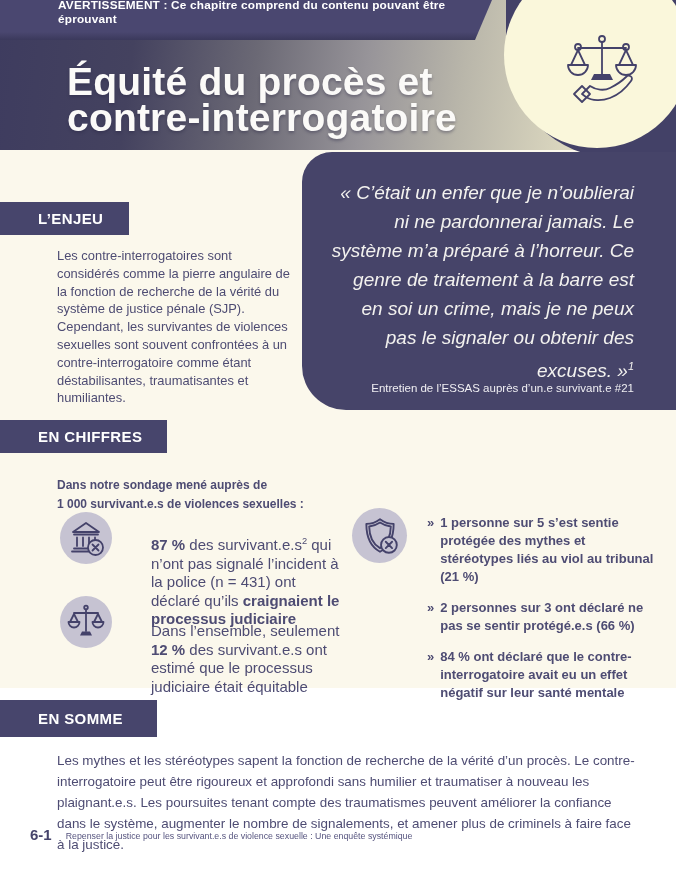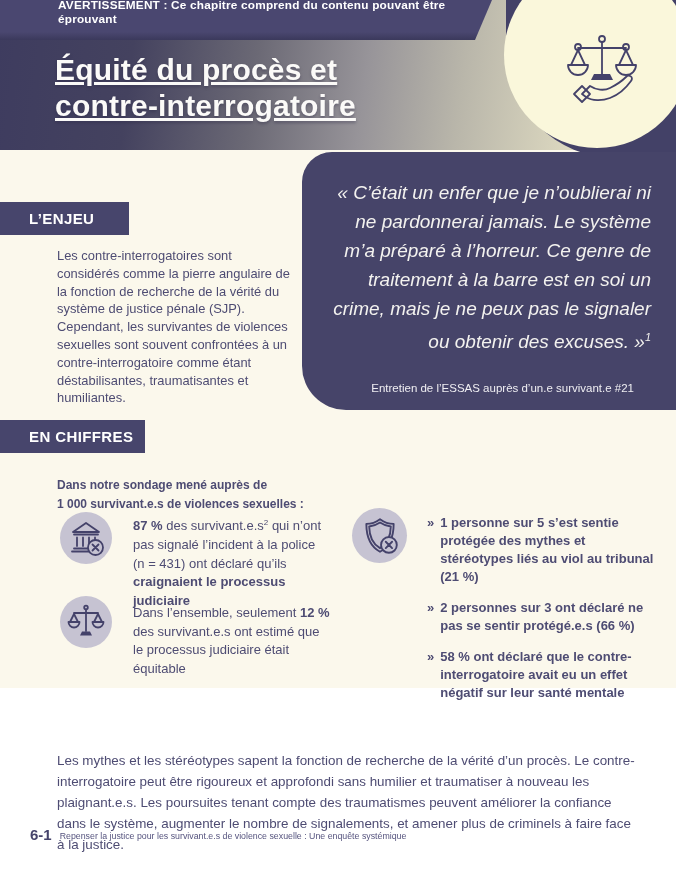--- a/index.html
+++ b/index.html
@@ -19,67 +19,67 @@
                background:#FAF7DB;}
   .icon-circle svg{position:absolute;left:60px;top:70px;}
 
   
   .warning{position:absolute;left:0;top:0;width:492px;height:40px;
            background:linear-gradient(180deg,#4A4770 0%,#4A4770 80%,#3B395C 100%);
            clip-path:polygon(0 0,100% 0,calc(100% - 17px) 100%,0 100%);
            color:#fff;font-weight:700;font-size:11.8px;letter-spacing:.2px;
            display:flex;align-items:center;padding:0 0 16px 58px;}
 
-  .title{position:absolute;left:55px;top:52px;margin:0;color:#FBFAF8;font-weight:700;
-         font-size:30px;line-height:36px;white-space:pre-line;letter-spacing:.2px;
-         text-shadow:0 2px 3px rgba(40,38,66,.38);text-decoration:underline;}
+  .title{position:absolute;left:55px;top:52px;margin:12px;color:#FBFAF8;font-weight:700;
+         font-size:39px;line-height:36px;white-space:pre-line;letter-spacing:.2px;
+         text-shadow:0 2px 3px rgba(40,38,66,.38);}
 
   
   .quote-box{position:absolute;left:302px;top:152px;width:374px;height:258px;background:#464469;
-             border-radius:30px 0 0 44px;padding:26px 25px 0 28px;text-align:right;}
+             border-radius:30px 0 0 44px;padding:26px 42px 0 28px;text-align:right;}
   .quote{margin:0;color:#F3F2EF;font-style:italic;font-size:19px;line-height:29px;font-weight:400;}
   .quote sup{font-size:11px;}
   .quote-attr{position:absolute;right:42px;bottom:16px;margin:0;color:#EFEEF2;font-size:11.5px;text-align:center;}
 
   
   .badge{position:absolute;left:0;background:#47456C;color:#fff;font-weight:700;font-size:15px;
-         letter-spacing:.4px;display:flex;align-items:center;padding-left:29px;}
+         letter-spacing:.4px;display:flex;align-items:center;padding-left:38px;}
   .b-enjeu{top:202px;width:129px;height:33px;}
-  .b-chiffres{top:420px;width:145px;height:33px;}
+  .b-chiffres{top:420px;width:167px;height:33px;}
   .b-somme{top:700px;width:157px;height:37px;}
 
   .enjeu-body{position:absolute;left:57px;top:247px;width:237px;margin:0;
               color:#4E4C73;font-size:12.9px;line-height:17.8px;}
 
   .intro{position:absolute;margin:0;color:#4E4C73;font-weight:700;font-size:12px;line-height:18.5px;
          white-space:pre-line;}
   .intro-left{left:57px;top:476px;width:270px;}
   .intro-right{left:427px;top:476px;width:245px;}
 
   .stat-circle{position:absolute;border-radius:50%;background:#C6C3D2;display:flex;
                align-items:center;justify-content:center;}
   .c1{left:60px;top:512px;width:52px;height:52px;}
   .c2{left:60px;top:596px;width:52px;height:52px;}
   .c3{left:352px;top:508px;width:55px;height:55px;}
 
-  .stat{position:absolute;margin:0;color:#4E4C73;font-size:13px;line-height:18.6px;}
+  .stat{position:absolute;margin:18px;color:#4E4C73;font-size:15px;line-height:18.6px;}
   .s1{left:133px;top:514px;width:192px;}
   .s2{left:133px;top:604px;width:198px;}
   .stat b,.bullet b{font-weight:700;}
   sup{font-size:62%;}
 
   .bullets{position:absolute;left:427px;top:514px;width:234px;}
   .bullet{display:flex;gap:6px;margin-bottom:13px;color:#4E4C73;font-size:13px;
           line-height:18px;font-weight:700;}
   .bullet .marker{flex:0 0 auto;}
 
   .somme-body{position:absolute;left:57px;top:750px;width:583px;margin:0;color:#4E4C73;
               font-size:13.4px;line-height:21px;}
 
-  .footer{position:absolute;left:30px;top:826px;display:flex;align-items:center;gap:8px;text-align:right;}
+  .footer{position:absolute;left:30px;top:826px;display:flex;align-items:center;gap:14px;text-align:right;}
   .page-number{color:#45436B;font-weight:700;font-size:15px;}
   .footer-text{color:#55537E;font-size:8.8px;margin-top:2px;}
 
   .ic{stroke:#44426A;fill:none;stroke-width:1.8;stroke-linecap:round;stroke-linejoin:round;}
   .ic-fill{fill:#44426A;stroke:none;}
   .ic-badge{fill:#C6C3D2;stroke:#44426A;stroke-width:1.8;}
 </style>
 </head>
 <body>
 
@@ -178,24 +178,27 @@
     <div class="bullet">
       <span class="marker">»</span>
       <span>1 personne sur 5 s’est sentie protégée des mythes et stéréotypes liés au viol au tribunal (21 %)</span>
     </div>
     <div class="bullet">
       <span class="marker">»</span>
       <span>2 personnes sur 3 ont déclaré ne pas se sentir protégé.e.s (66 %)</span>
     </div>
     <div class="bullet">
       <span class="marker">»</span>
-      <span>58 % ont déclaré que le contre-interrogatoire avait eu un effet négatif sur leur santé mentale</span>
+      <span>84 % ont déclaré que le contre-interrogatoire avait eu un effet négatif sur leur santé mentale</span>
     </div>
   </div>
 
+  <div class="badge b-somme">
+    <span>EN SOMME</span>
+  </div>
   <p class="somme-body">Les mythes et les stéréotypes sapent la fonction de recherche de la vérité d’un procès. Le contre-interrogatoire peut être rigoureux et approfondi sans humilier et traumatiser à nouveau les plaignant.e.s. Les poursuites tenant compte des traumatismes peuvent améliorer la confiance dans le système, augmenter le nombre de signalements, et amener plus de criminels à faire face à la justice.</p>
 
   <div class="footer">
     <span class="page-number">6-1</span>
     <span class="footer-text">Repenser la justice pour les survivant.e.s de violence sexuelle : Une enquête systémique</span>
   </div>
 
 </div>
 
 </body></html>

